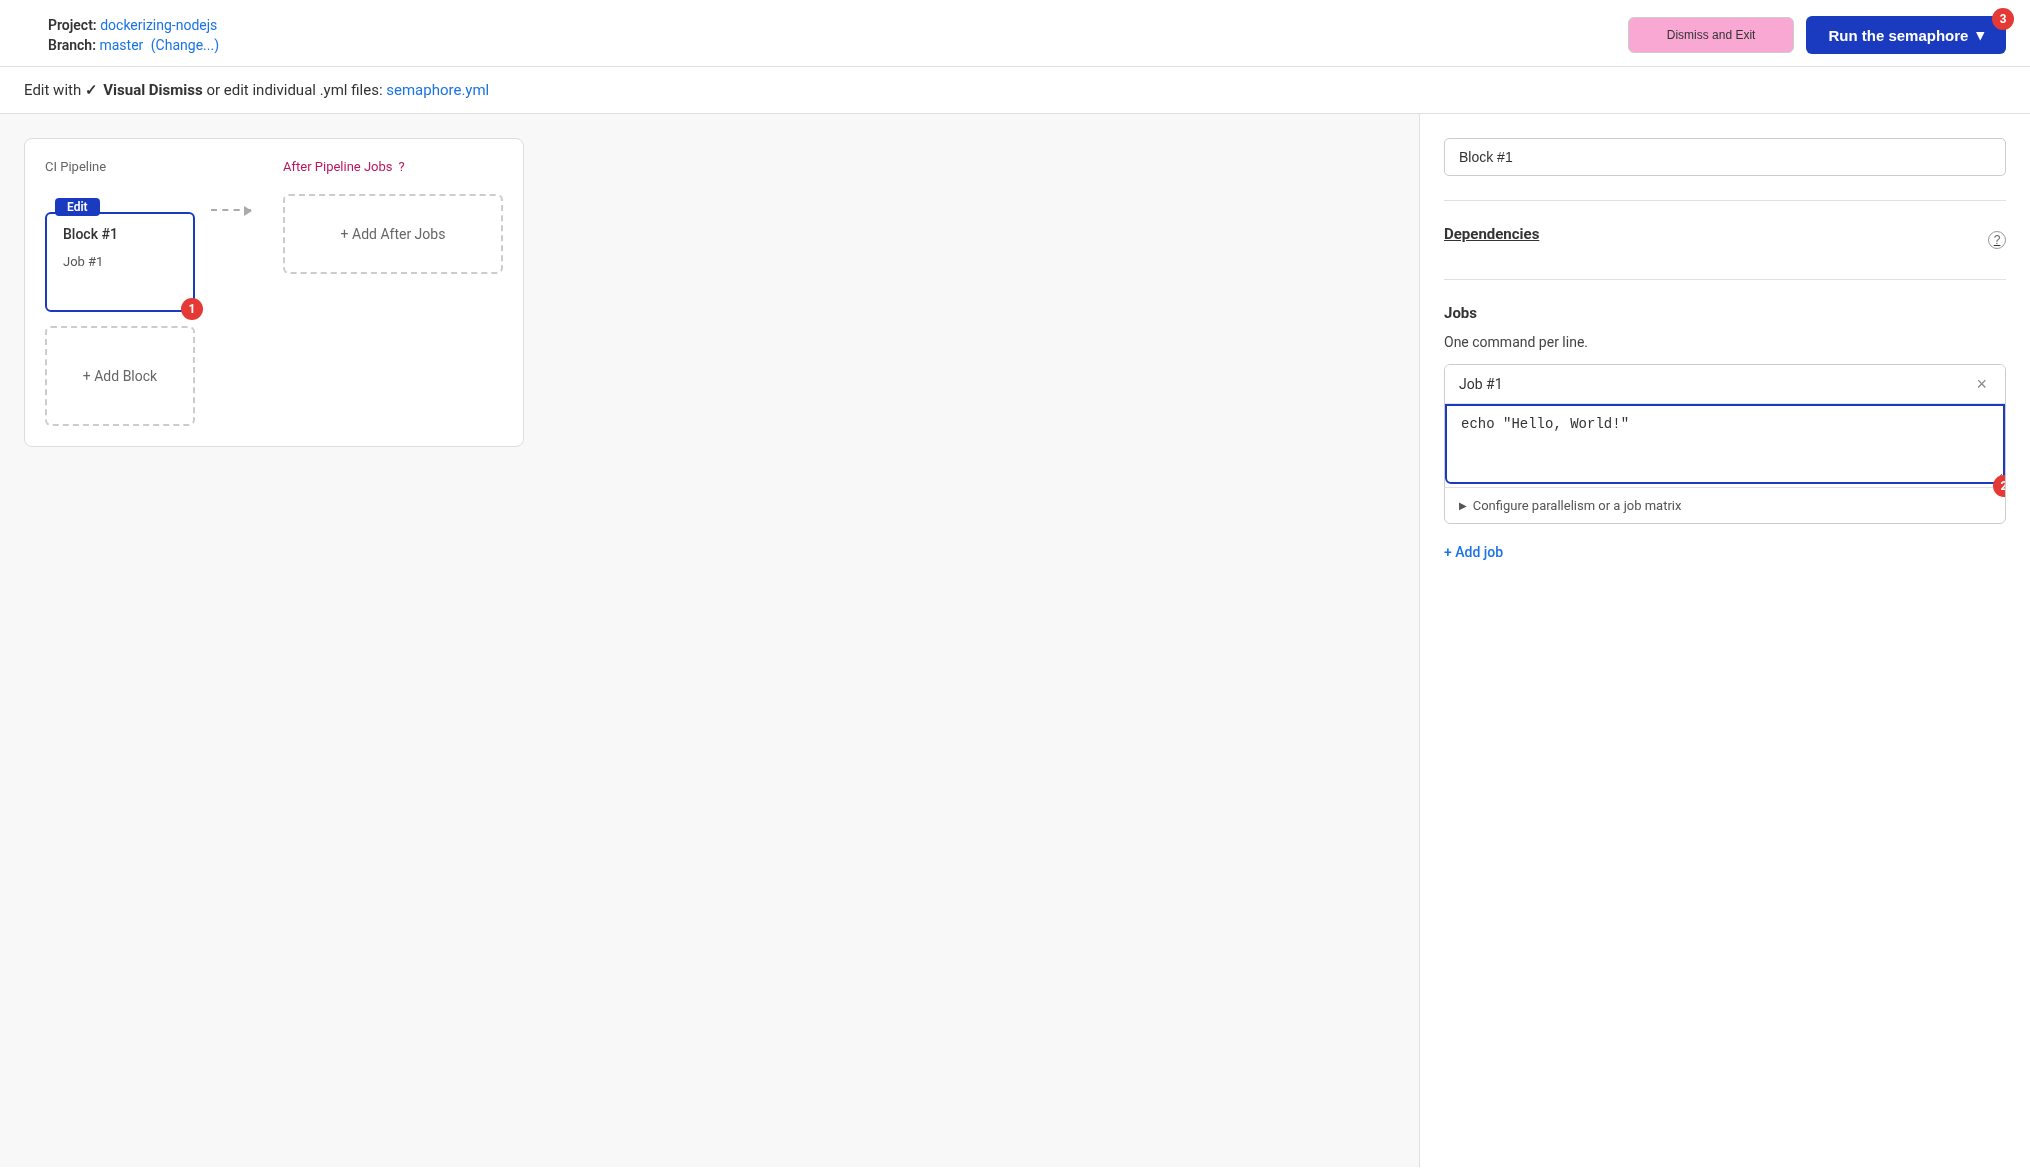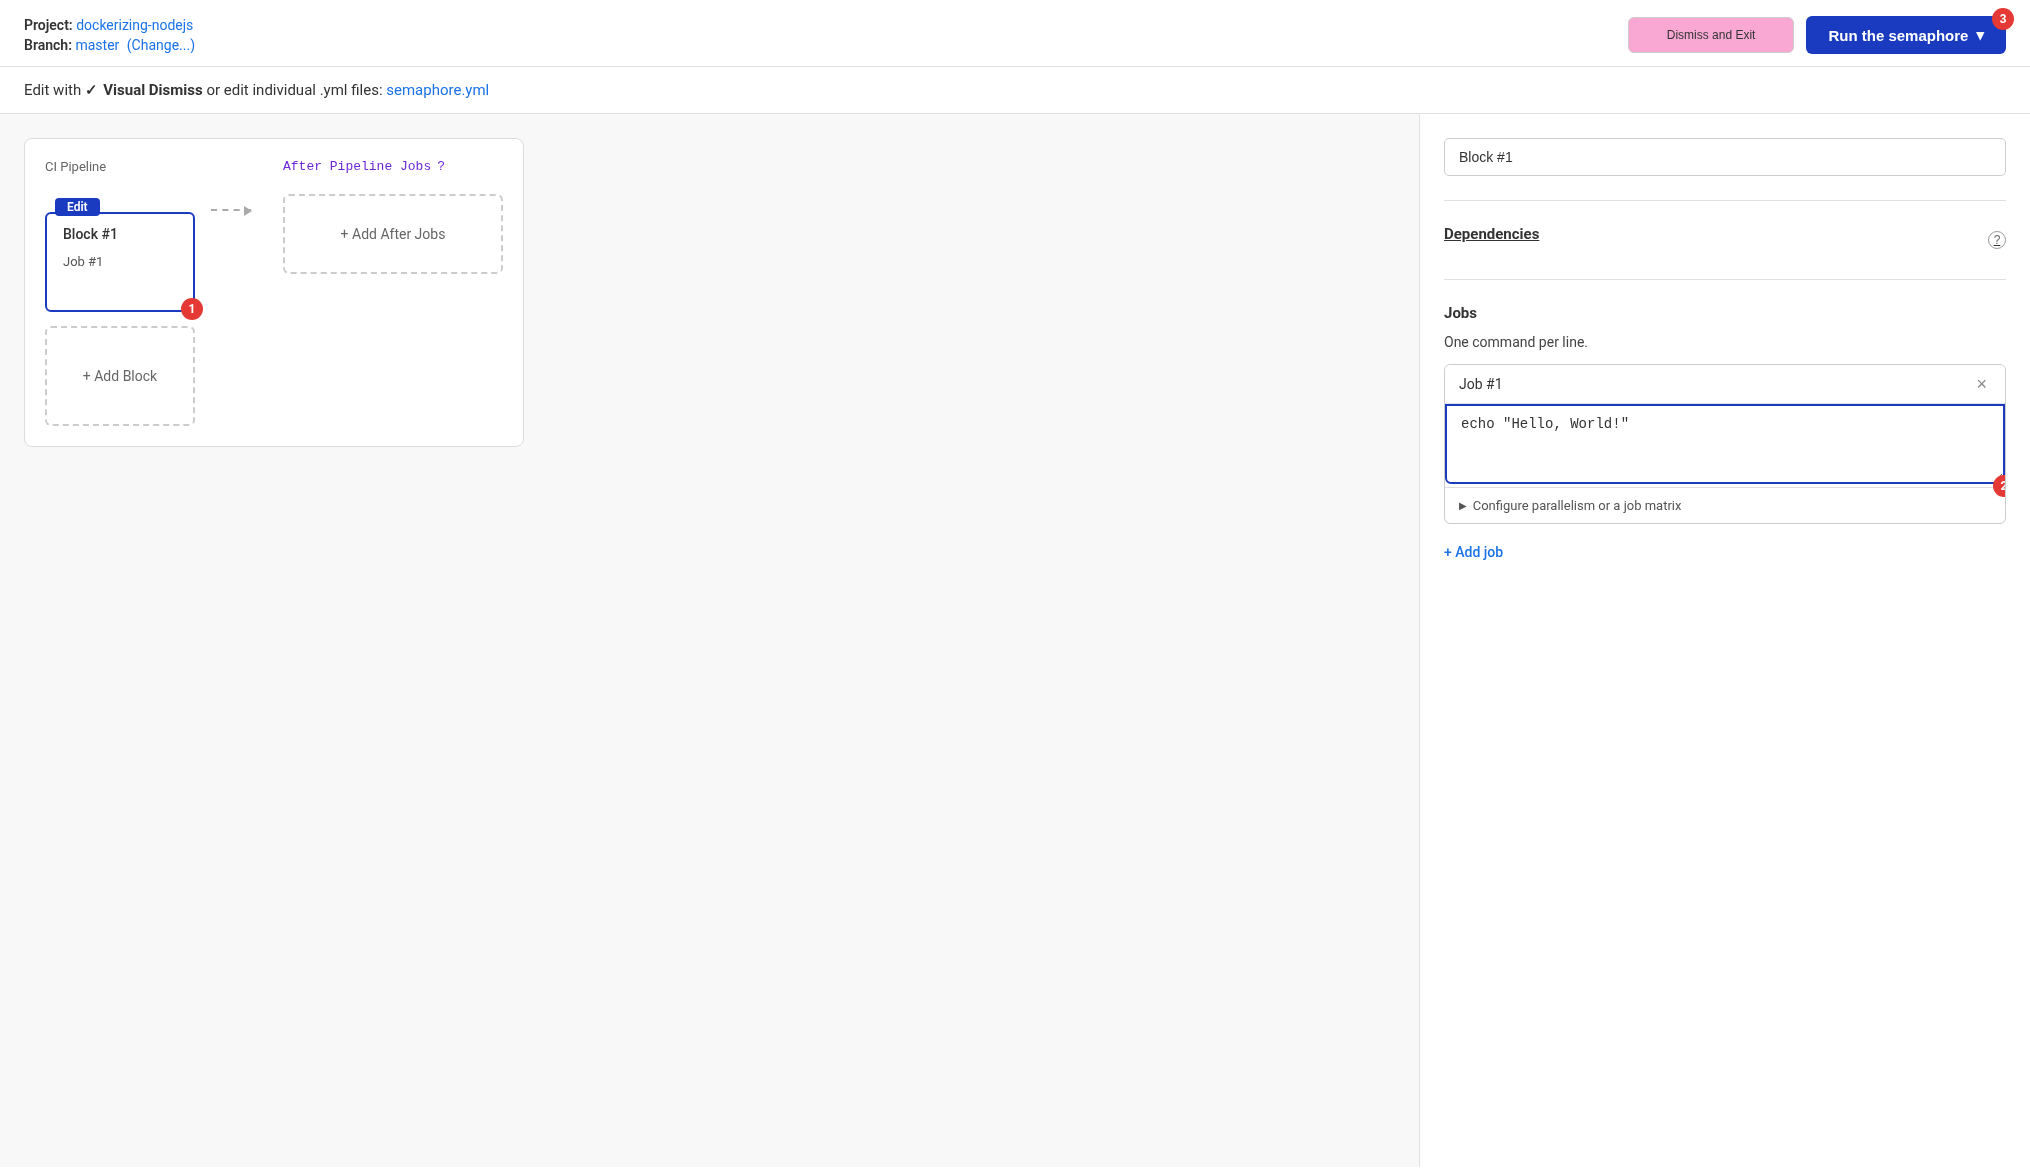--- a/index.html
+++ b/index.html
@@ -13,21 +13,21 @@
     
     .header {
       display: flex;
       align-items: center;
       justify-content: space-between;
       padding: 16px 24px 12px 24px;
       border-bottom: 1px solid #e0e0e0;
     }
     .header-left { display: flex; flex-direction: column; gap: 4px; }
     .header-meta { font-size: 14px; color: #333; }
-    .header-meta strong { font-weight: 600; }
+    .header-meta strong { font-weight: 600; margin-left: 24px; }
     .header-meta a { color: #1a73e8; text-decoration: none; }
     .header-meta .change { color: #1a73e8; text-decoration: none; margin-left: 4px; }
     .header-actions { display: flex; align-items: center; gap: 12px; }
     .btn-dismiss {
       padding: 10px 38px;
       border: 1.5px solid #ccc;
       border-radius: 6px;
       background: #f9a8d4;
       color: #333;
       font-size: 12px;
@@ -389,25 +389,24 @@
     }
 
     .pipeline-right {
       display: flex;
       flex-direction: column;
       margin-left: 16px;
     }
 
     .after-pipeline-title {
       font-size: 13px;
-      color: #6d28d9;
+      color: #be185d;
       display: flex;
       align-items: center;
       gap: 6px;
-      font-family: Liberation Mono, monospace;
     }
 
     .blocks-and-add {
       display: flex;
       align-items: flex-start;
       gap: 14px;
       margin-top: 22px;
       flex-direction: column;
     }
   </style>

